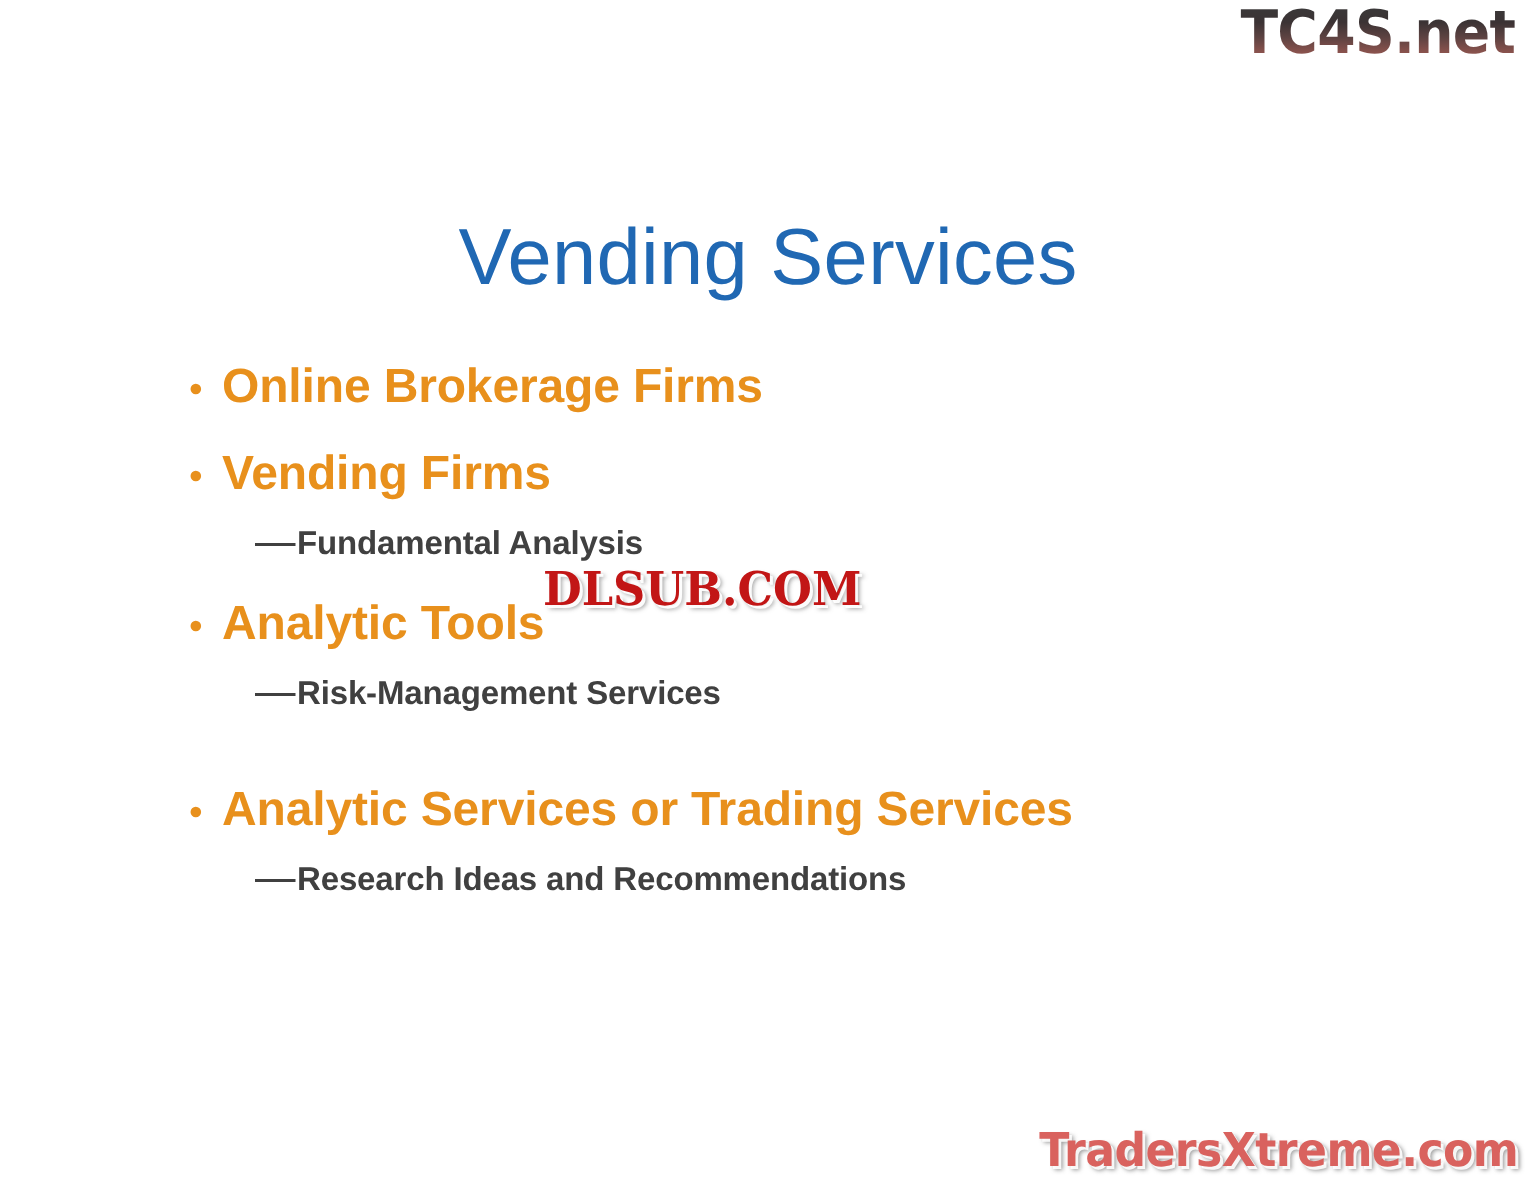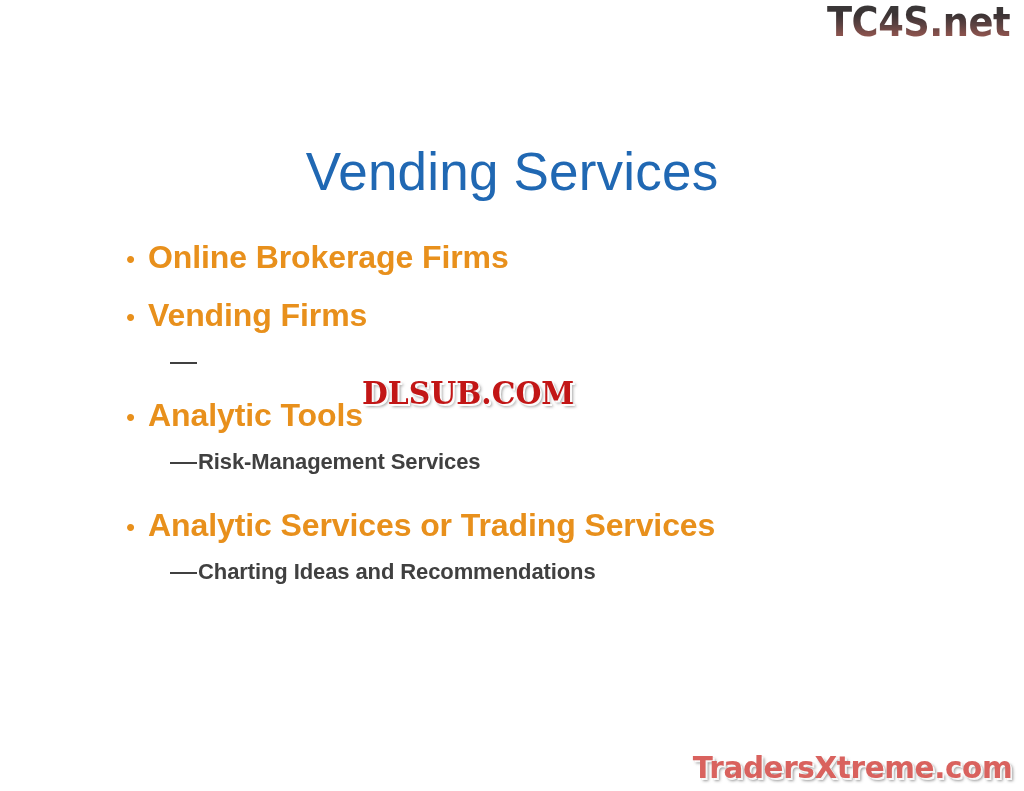--- a/index.html
+++ b/index.html
@@ -124,21 +124,21 @@
     font-weight: bold;
     color: #404040;
     line-height: 30px;
     letter-spacing: -0.1px;
     white-space: nowrap;
   }
 
   
   .gap-sm  { margin-bottom: 10px; }
   .gap-md  { margin-bottom: 18px; }
-  .gap-lg  { margin-bottom: 28px; }
+  .gap-lg  { margin-bottom: 42px; }
 
   
   .wm-dlsub {
     position: absolute;
     left: 362px;
     top: 378px;
     font-family: "DejaVu Serif", serif;
     font-size: 31px;
     font-weight: bold;
     letter-spacing: 0px;
@@ -193,41 +193,42 @@
       <span class="txt">Online Brokerage Firms</span>
     </div>
 
     <div class="lvl1 gap-sm">
       <span class="dot">•</span>
       <span class="txt">Vending Firms</span>
     </div>
 
     <div class="lvl2 gap-md">
       <span class="dash"></span>
+      <span class="txt">Fundamental Analysis</span>
     </div>
 
     <div class="lvl1 gap-sm">
       <span class="dot">•</span>
       <span class="txt">Analytic Tools</span>
     </div>
 
 
     <div class="lvl2 gap-lg">
       <span class="dash"></span>
       <span class="txt">Risk-Management Services</span>
     </div>
 
     <div class="lvl1 gap-sm">
       <span class="dot">•</span>
       <span class="txt">Analytic Services or Trading Services</span>
     </div>
 
     <div class="lvl2">
       <span class="dash"></span>
-      <span class="txt">Charting Ideas and Recommendations</span>
+      <span class="txt">Research Ideas and Recommendations</span>
     </div>
 
   </div>
 
   <div class="wm-dlsub">DLSUB.COM</div>
 
   <div class="wm-traders">TradersXtreme.com</div>
 
 </div>
 

